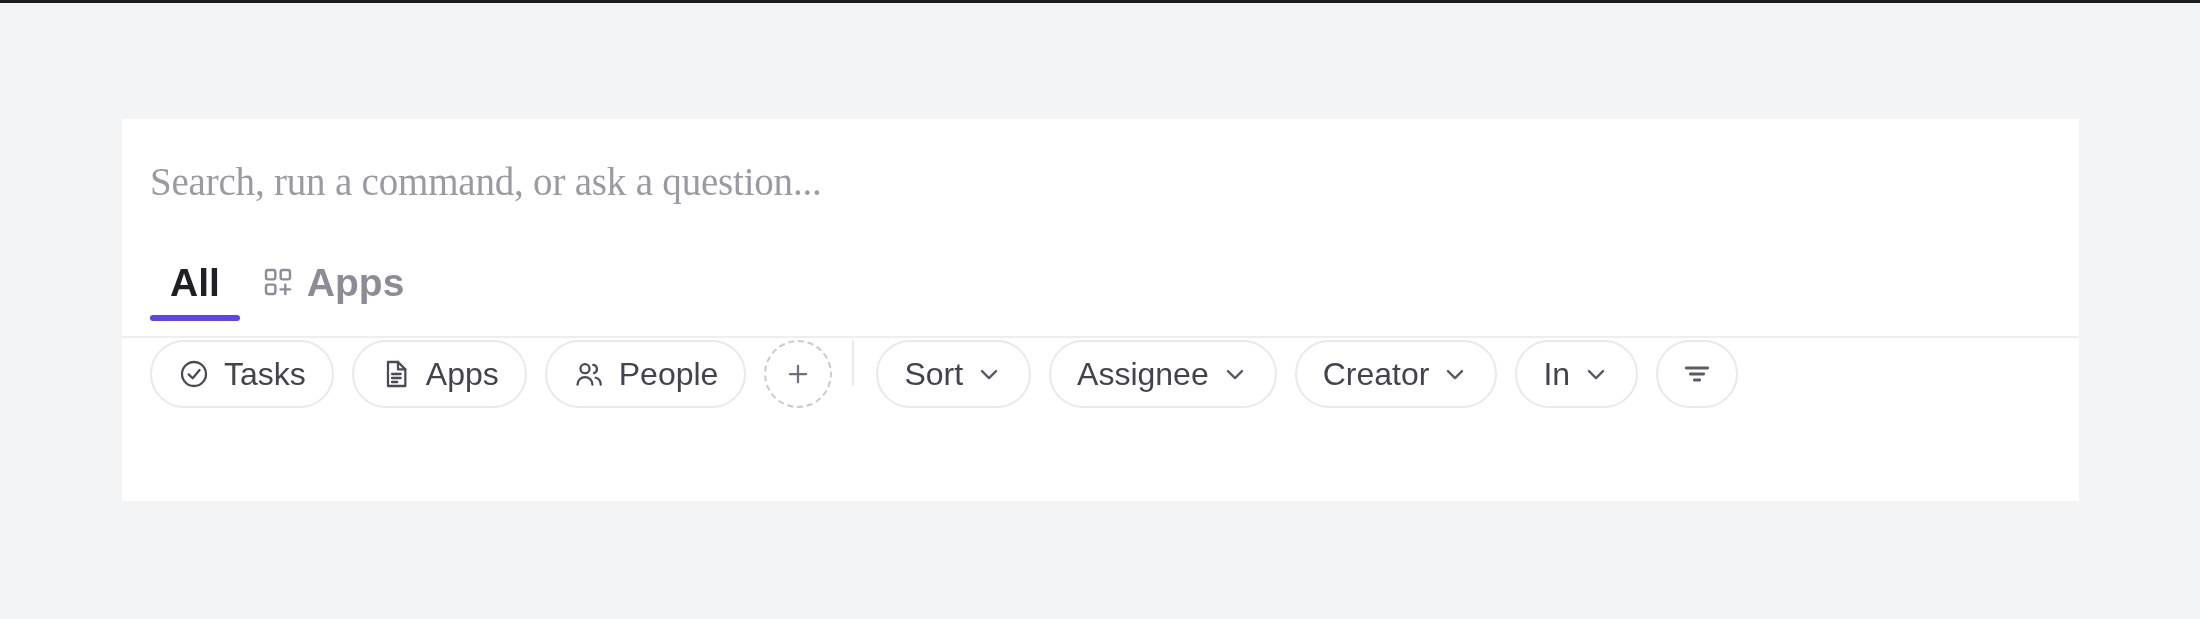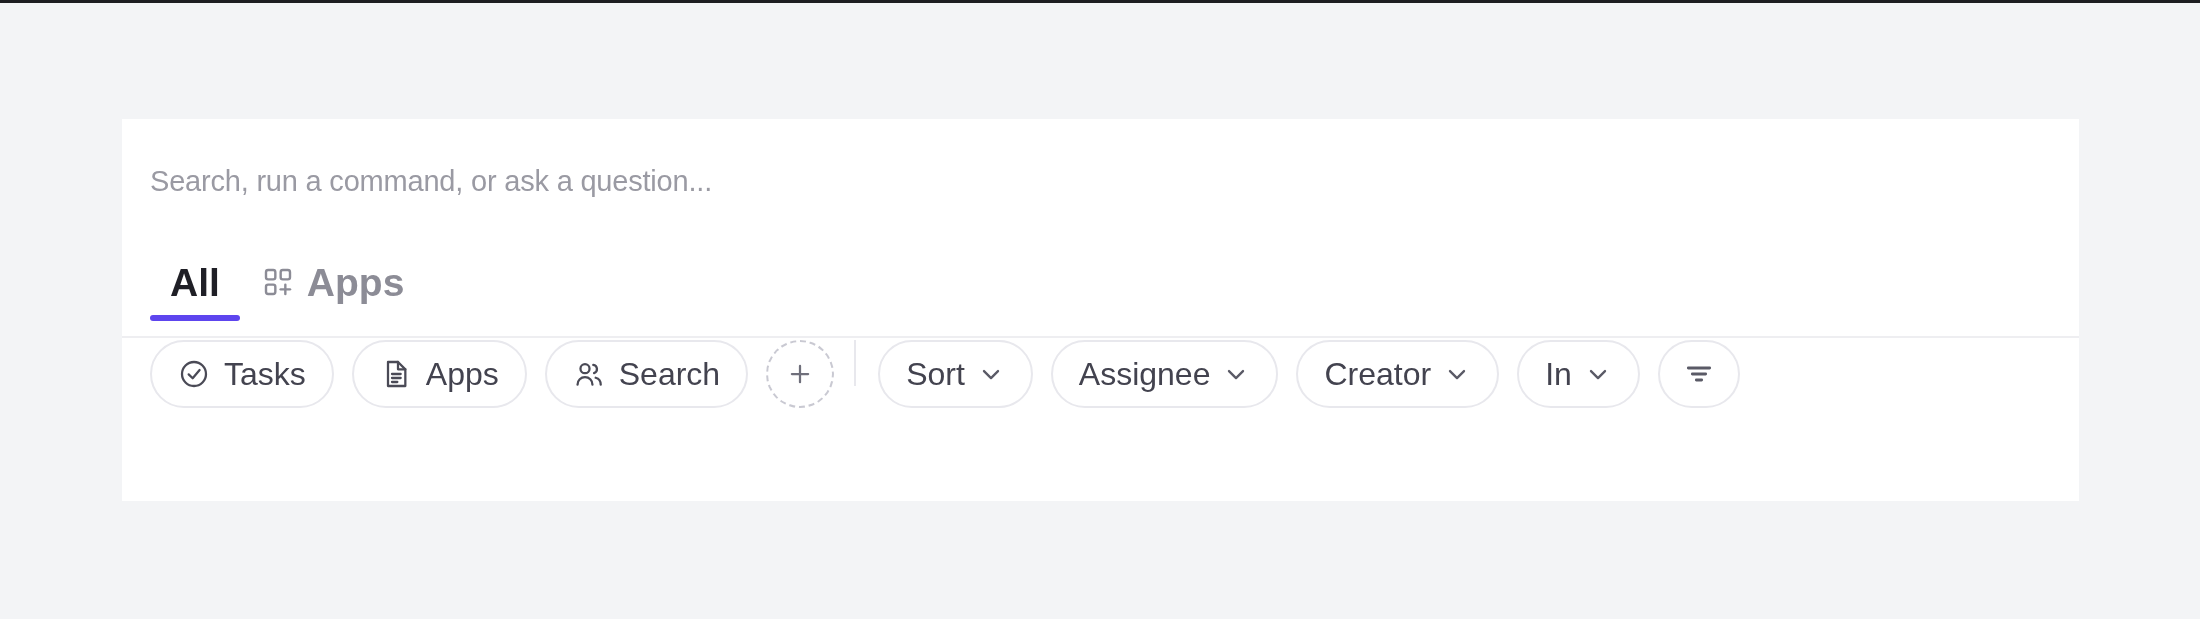--- a/index.html
+++ b/index.html
@@ -42,22 +42,22 @@
     display: flex;
     align-items: center;
     padding: 0 0 0 28px;
   }
 
   #search-input {
     border: none;
     outline: none;
     background: transparent;
     width: 100%;
-    font-family: Liberation Sans, sans-serif;
-    font-size: 29px;
+    font-family: Liberation Serif, serif;
+    font-size: 39px;
     font-weight: 400;
     color: #ef4444;
     letter-spacing: -0.2px;
   }
   #search-input::placeholder {
     color: #9a9aa3;
     opacity: 1;
   }
 
   
@@ -231,21 +231,21 @@
 
     <div class="chip">
       <span>
         <svg width="32" height="32" viewBox="0 0 24 24" fill="none" stroke="#4a4a56" stroke-width="1.7" stroke-linecap="round" stroke-linejoin="round">
           <circle cx="9" cy="8" r="3.4"></circle>
           <path d="M3.4 20c0-3.4 2.5-5.6 5.6-5.6s5.6 2.2 5.6 5.6"></path>
           <path d="M15.2 5.1a3.2 3.2 0 0 1 .6 6.2"></path>
           <path d="M17 14.8c2.3.6 3.8 2.6 3.8 5.2"></path>
         </svg>
       </span>
-      <span class="chip-label">Search</span>
+      <span class="chip-label">People</span>
     </div>
 
     <div class="chip dashed-add">
       <span>
         <svg width="30" height="30" viewBox="0 0 24 24" fill="none" stroke="#6f6f7b" stroke-width="1.8" stroke-linecap="round">
           <line x1="12" y1="5.5" x2="12" y2="18.5"></line>
           <line x1="5.5" y1="12" x2="18.5" y2="12"></line>
         </svg>
       </span>
     </div>

